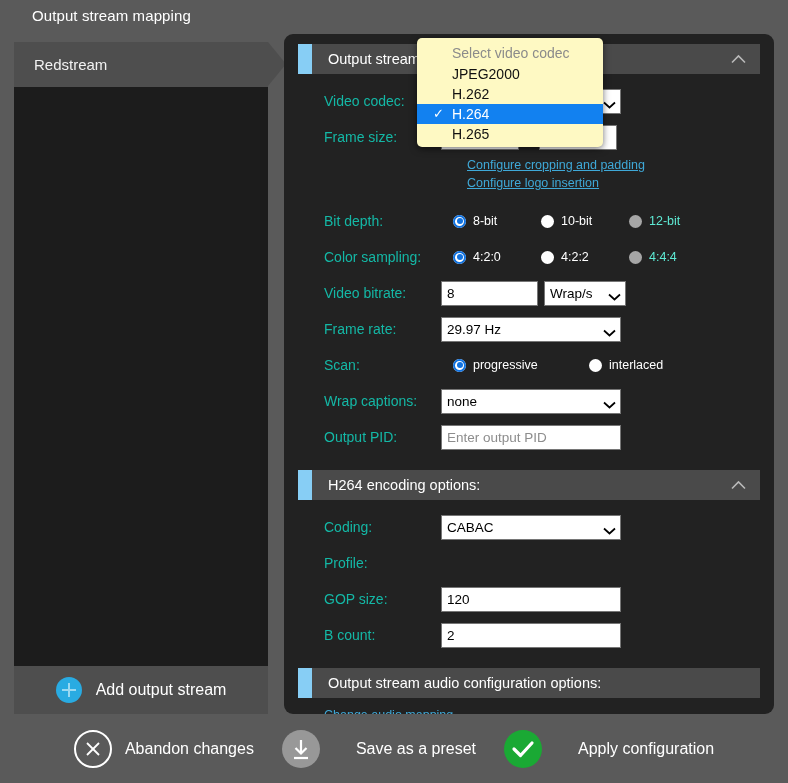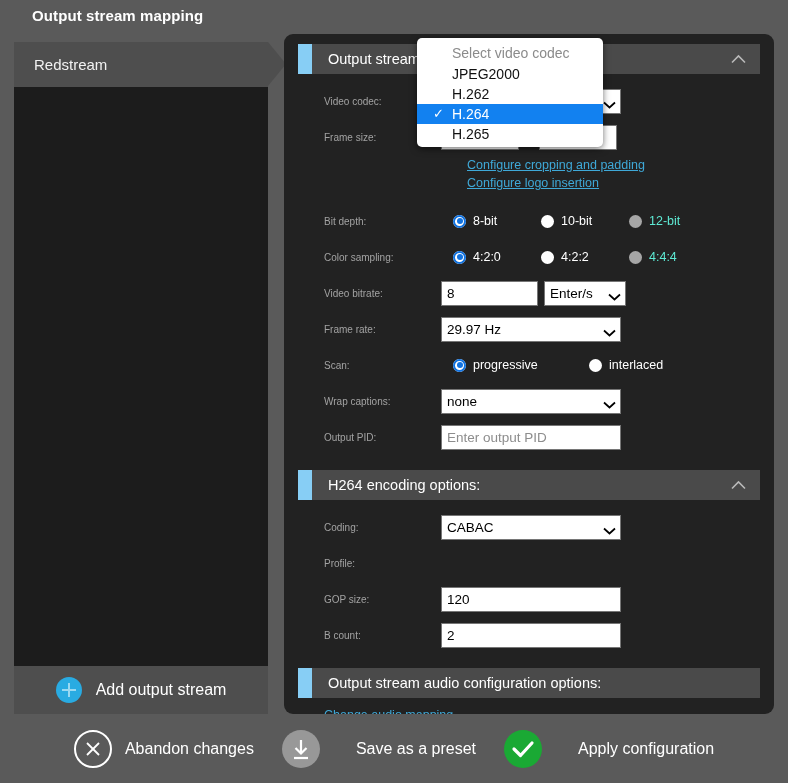--- a/index.html
+++ b/index.html
@@ -9,21 +9,21 @@
     background: #5a5a5a;
     font-family: "Liberation Sans", sans-serif;
     color: #ffffff;
     overflow: hidden;
     position: relative;
   }
 
   
   .page-title {
     position:absolute; left:32px; top:7px;
-    font-size:15px; font-weight:bold; color:#ffffff;
+    font-size:15px; font-weight:normal; color:#ffffff;
     letter-spacing:.1px;
   }
 
   
   .sidebar {
     position:absolute; left:14px; top:42px;
     width:254px; height:672px;
     background:#1c1c1c;
     display:flex; flex-direction:column;justify-content:space-between;
   }
@@ -90,21 +90,21 @@
   }
   .chev svg { display:block; }
 
   .form { padding:12px 0 0 26px; }
   .row {
     display:flex; align-items:center;
     min-height:30px; margin-bottom:6px;
   }
   .row .lbl {
     width:117px; flex:0 0 auto;
-    font-size:10px; color:#a3a3a3;
+    font-size:14px; color:#14b8a6;
   }
   .ctl { display:flex; align-items:center; gap:0; }
 
   input.txt, .fake-select {
     height:25px;
     background:#ffffff; color:#000000;
     border:1px solid #767676;
     font-family:"Liberation Sans", sans-serif;
     font-size:13.5px;
     padding:0 5px;
@@ -155,21 +155,21 @@
   .radio-lbl.dis { color:#5eead4; }
 
   .audio-body { padding:8px 0 10px 26px; }
 
   .sec-gap { height:12px; }
 
   
   .dropdown {
     position:absolute; left:417px; top:38px;
     width:186px;
-    background:#ffffff;
+    background:#fef9c3;
     border-radius:5px;
     box-shadow:0 2px 7px rgba(0,0,0,.55);
     padding:4px 0 3px 0;
     z-index:50;
     font-size:14px;
     color:#111111;
   }
   .dd-item {
     height:20px; line-height:20px;
     padding-left:35px;
@@ -294,21 +294,21 @@
           <span class="radio-lbl dis">4:4:4</span>
         </label>
       </div>
     </div>
 
     <div class="row">
       <span class="lbl">Video bitrate:</span>
       <div class="ctl" style="gap:6px">
         <input class="txt w-bitrate" value="8" style="">
         <div class="fake-select w-unit">
-          <span>Enter/s</span>
+          <span>Wrap/s</span>
           <span class="sel-chev">
             <svg width="13" height="8" viewBox="0 0 13 8">
                 <polyline points="1,1.5 6.5,6.5 12,1.5" fill="none" stroke="#000" stroke-width="1.7"></polyline>
               </svg>
           </span>
         </div>
       </div>
     </div>
 
     <div class="row">

